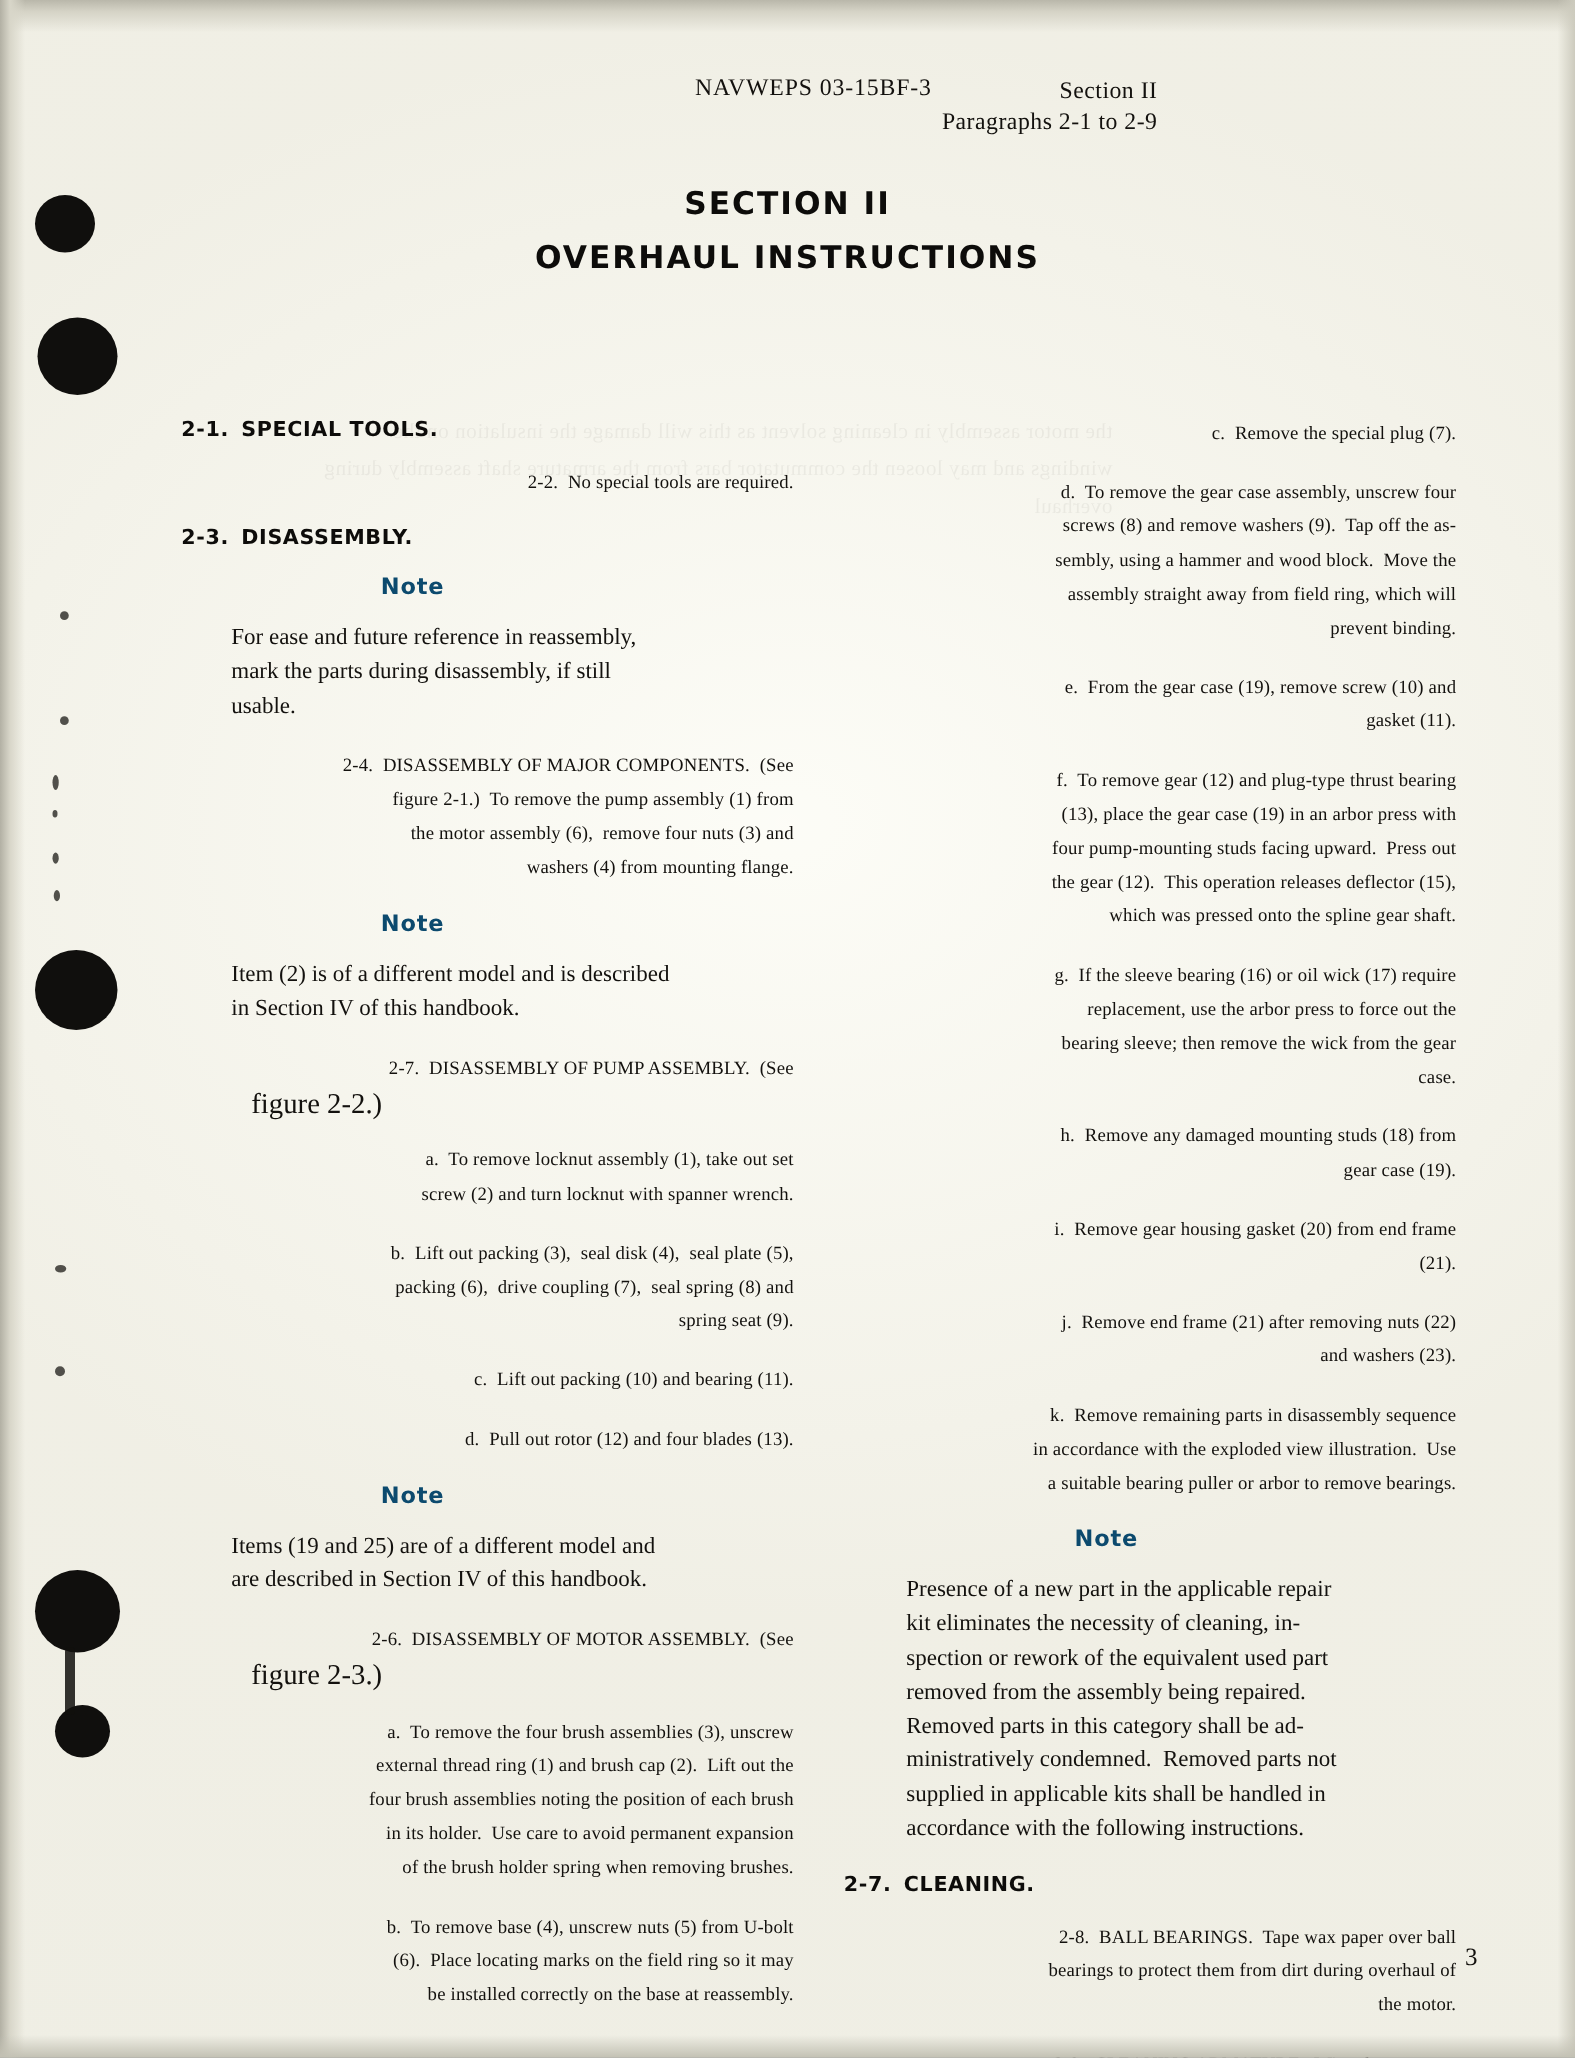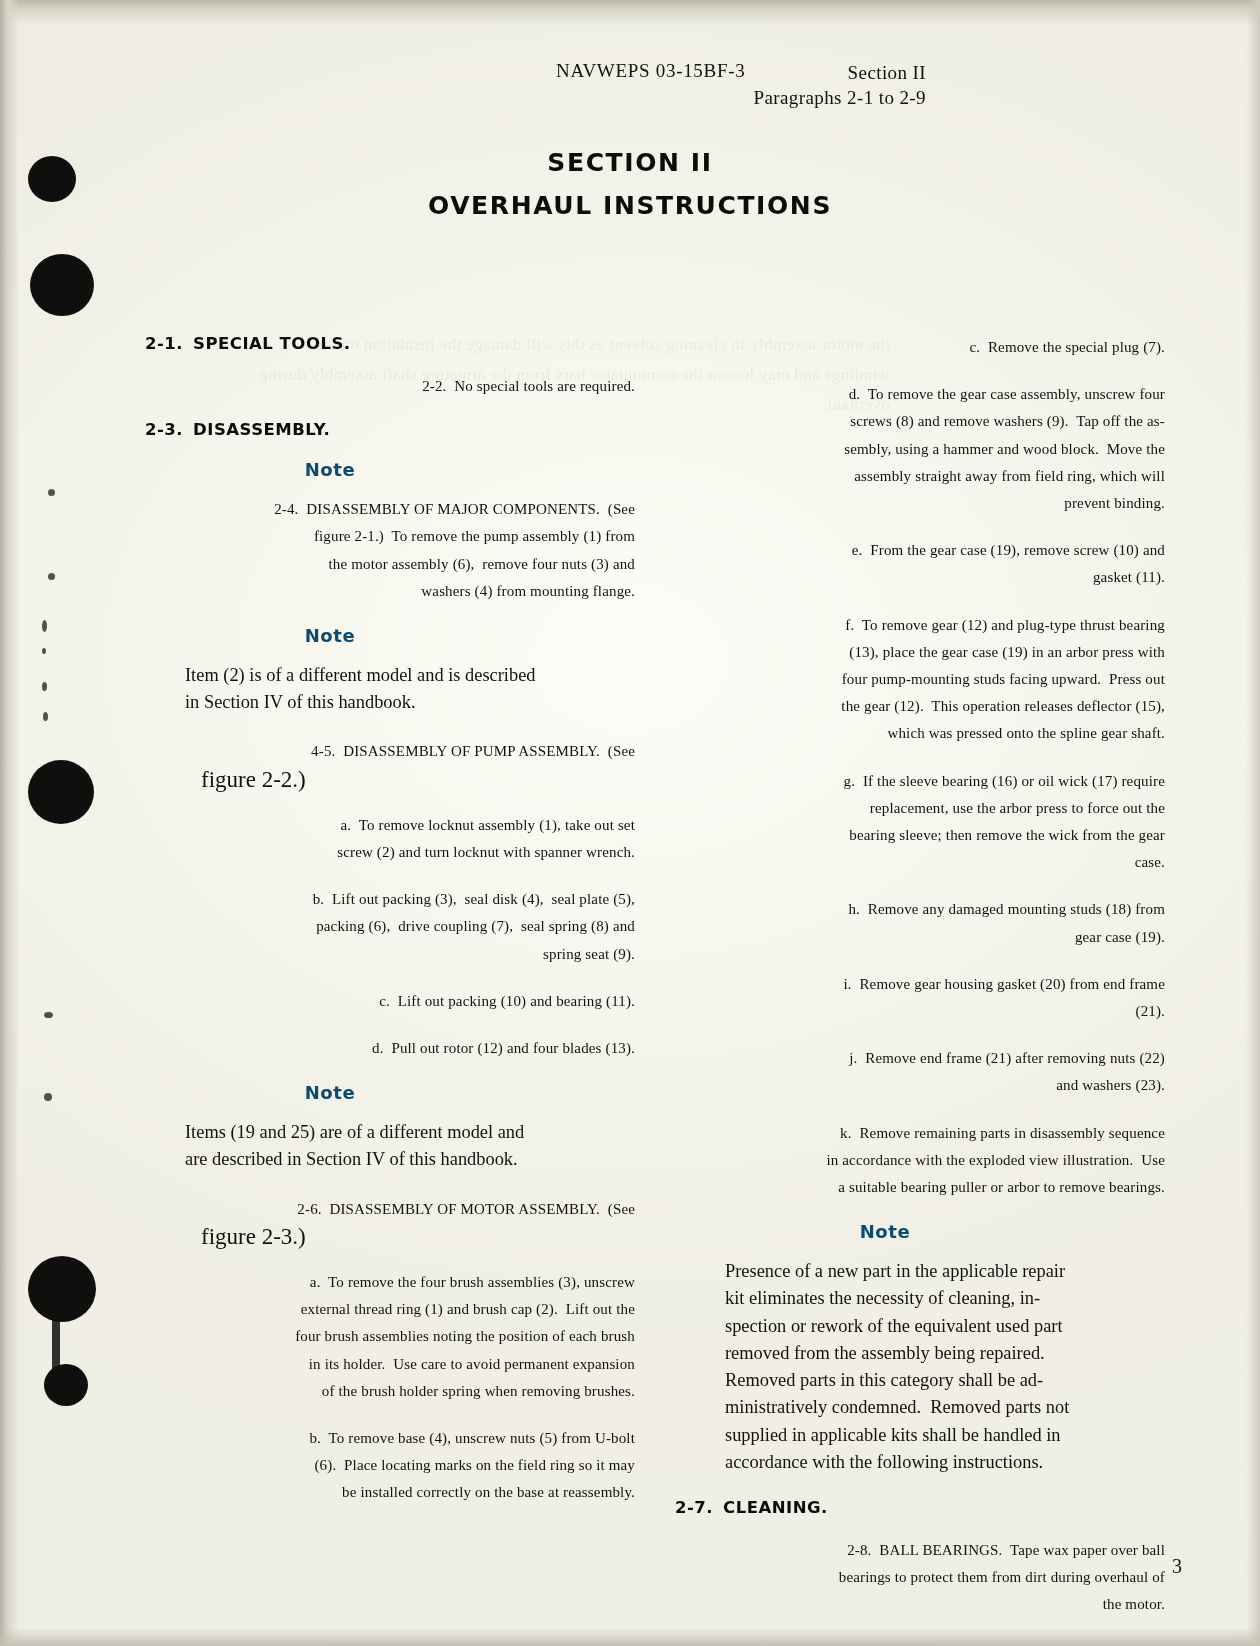--- a/index.html
+++ b/index.html
@@ -240,32 +240,35 @@
         <span class="num">2-1.</span><span>SPECIAL TOOLS.</span>
       </div>
 
       <div class="para">2-2.  No special tools are required.</div>
 
       <div class="head">
         <span class="num">2-3.</span><span>DISASSEMBLY.</span>
       </div>
 
       <div class="note-label offset-l">Note</div>
+      <div class="note-body">For ease and future reference in reassembly,
+mark the parts during disassembly, if still
+usable.</div>
 
       <div class="para">2-4.  DISASSEMBLY OF MAJOR COMPONENTS.  (See
 figure 2-1.)  To remove the pump assembly (1) from
 the motor assembly (6),  remove four nuts (3) and
 washers (4) from mounting flange.</div>
 
       <div class="note-label offset-l">Note</div>
       <div class="note-body">Item (2) is of a different model and is described
 in Section IV of this handbook.</div>
 
       <div class="blk">
-        <div class="para" style="margin-bottom:0">4-5.  DISASSEMBLY OF PUMP ASSEMBLY.  (See</div>
+        <div class="para" style="margin-bottom:0">2-7.  DISASSEMBLY OF PUMP ASSEMBLY.  (See</div>
         <div class="para-cont">figure 2-2.)</div>
       </div>
 
       <div class="para indent">a.  To remove locknut assembly (1), take out set
 screw (2) and turn locknut with spanner wrench.</div>
       <div class="para indent">b.  Lift out packing (3),  seal disk (4),  seal plate (5),
 packing (6),  drive coupling (7),  seal spring (8) and
 spring seat (9).</div>
       <div class="para indent">c.  Lift out packing (10) and bearing (11).</div>
       <div class="para indent">d.  Pull out rotor (12) and four blades (13).</div>

